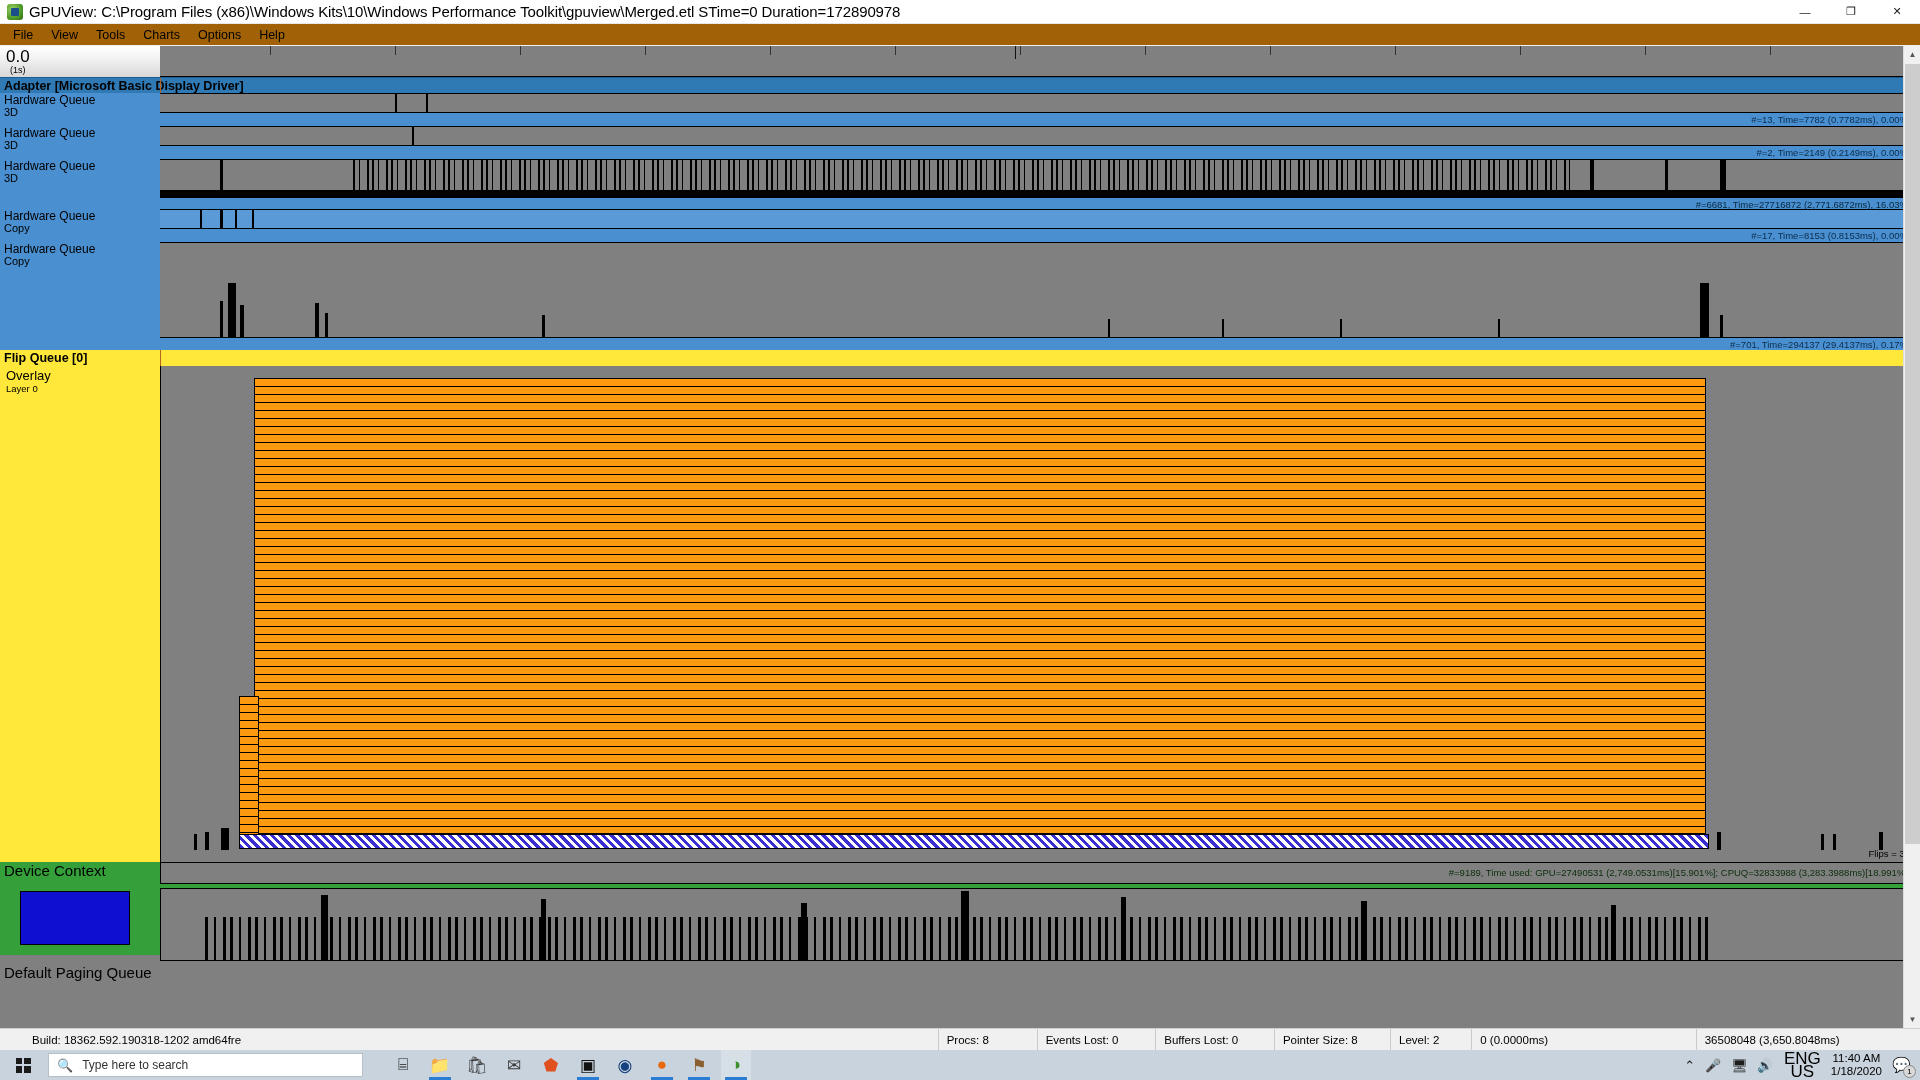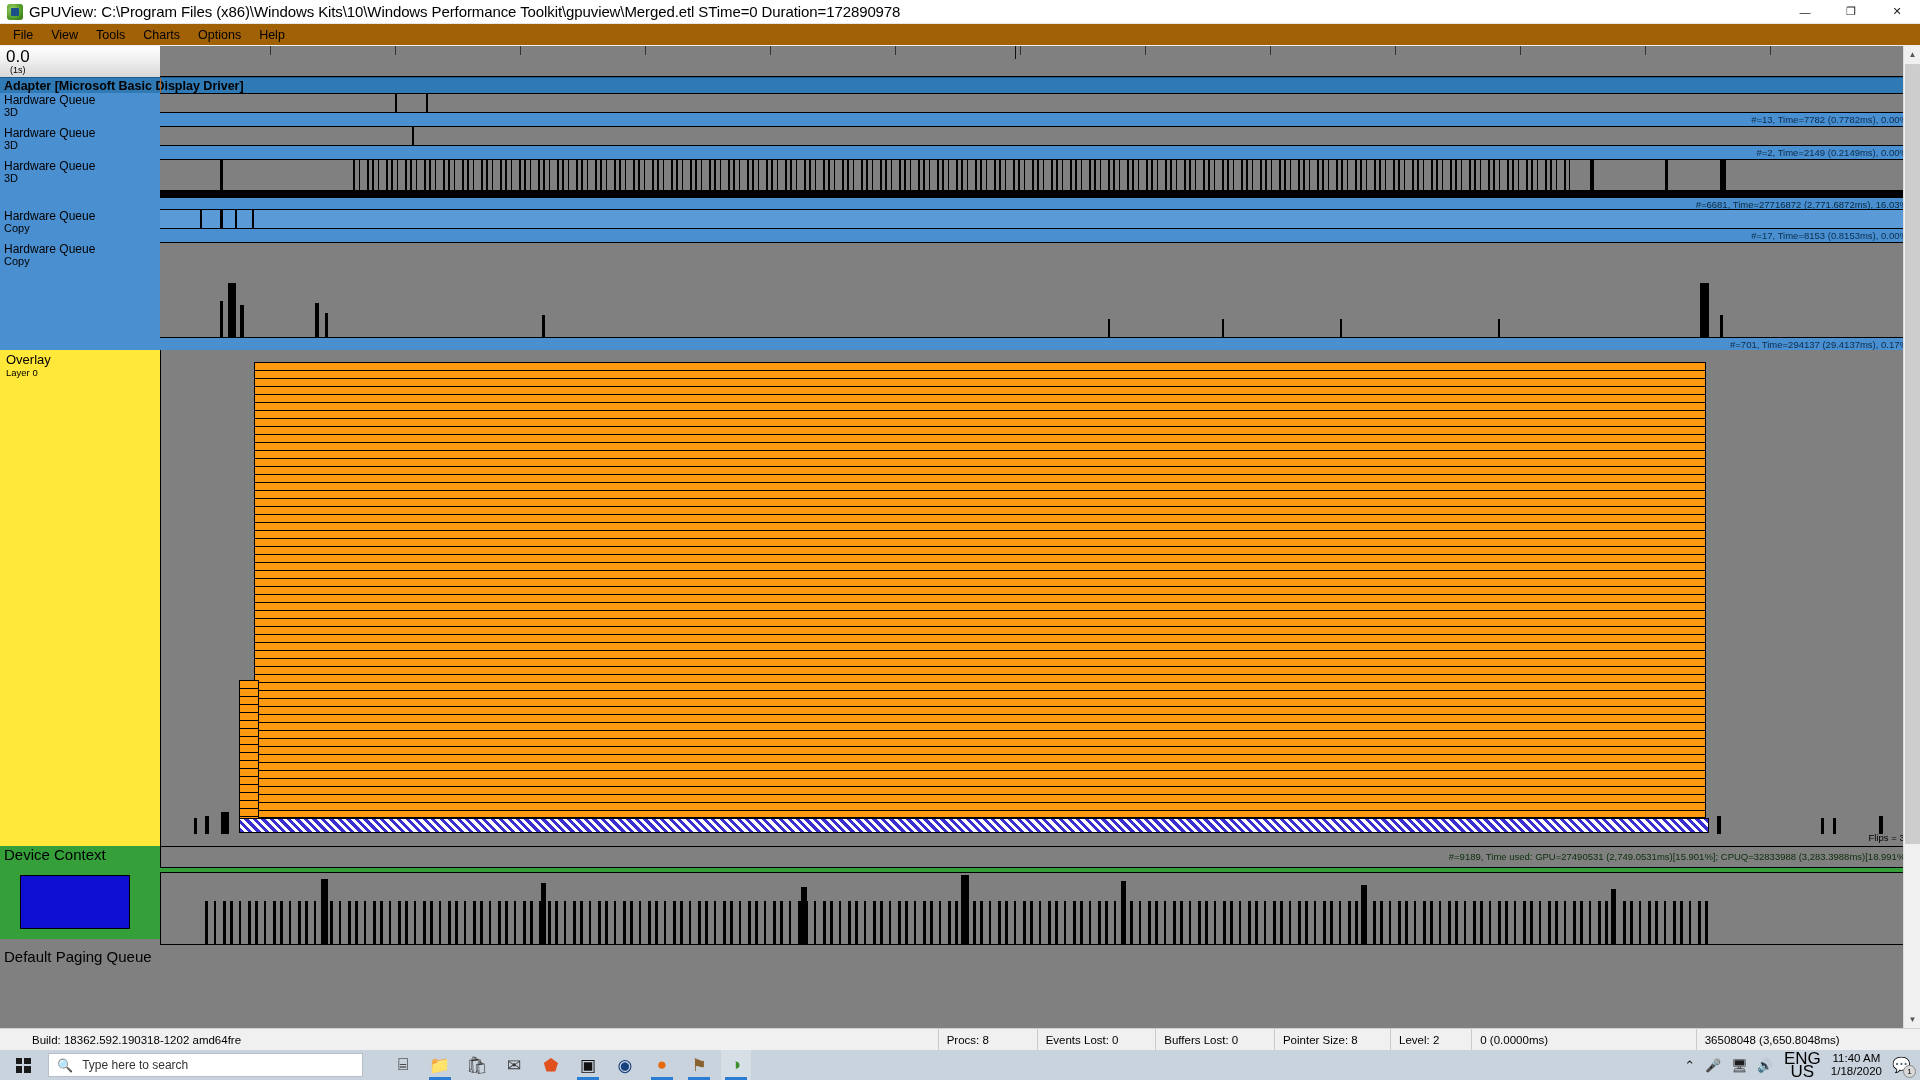--- a/index.html
+++ b/index.html
@@ -351,20 +351,24 @@
           linear-gradient(#000,#000)  948px 76px/2px 20px no-repeat,
           linear-gradient(#000,#000) 1062px 76px/2px 20px no-repeat,
           linear-gradient(#000,#000) 1180px 76px/2px 20px no-repeat,
           linear-gradient(#000,#000) 1338px 76px/2px 20px no-repeat,
           linear-gradient(#000,#000) 1540px 40px/9px 56px no-repeat,
           linear-gradient(#000,#000) 1560px 72px/3px 24px no-repeat;"></div>
     </div>
     <div class="stat-line" style="top:97px">#=701,  Time=294137 (29.4137ms),  0.17%</div>
   </div>
 
+  <div class="flip-hdr">
+    <span>Flip Queue [0]</span>
+    <div class="hdr-sep"></div>
+  </div>
 
   <div class="flip-body" style="height:496px">
     <div class="flip-label">Overlay</div>
     <div class="flip-sub">Layer 0</div>
 
     <div class="flip-strip">
 
       <div class="orange-block" style="left:93px; top:12px; width:1452px; height:456px;">
         <div class="orange-stripes"></div>
       </div>

